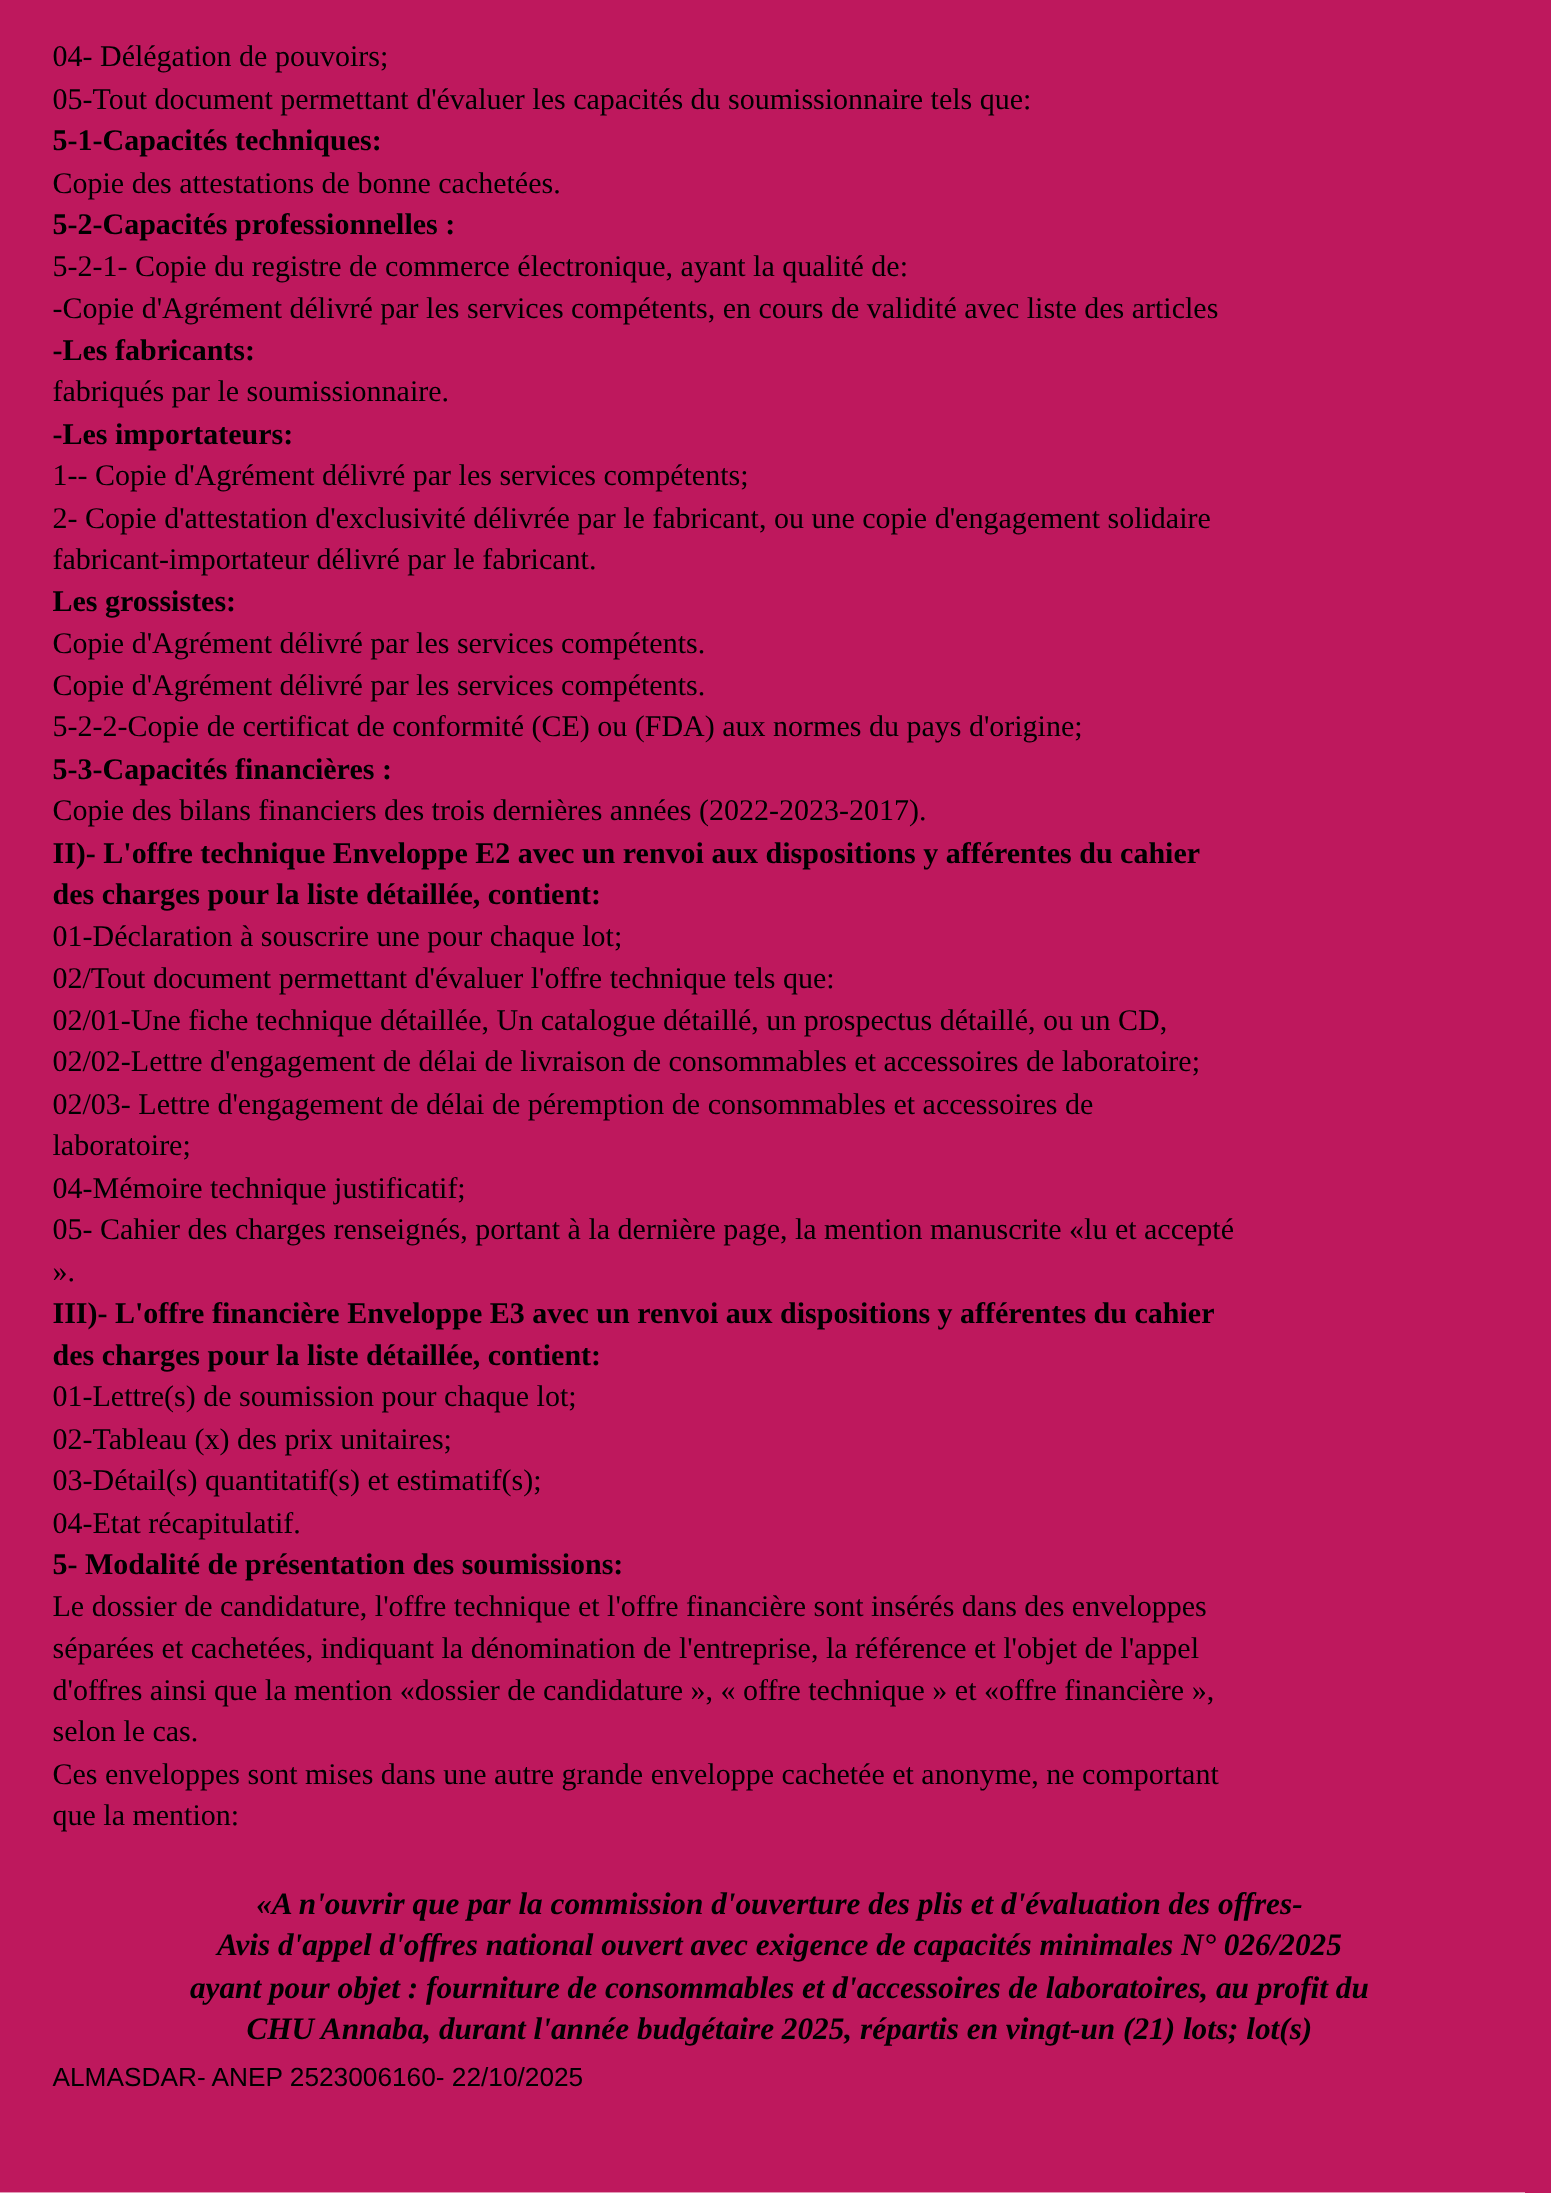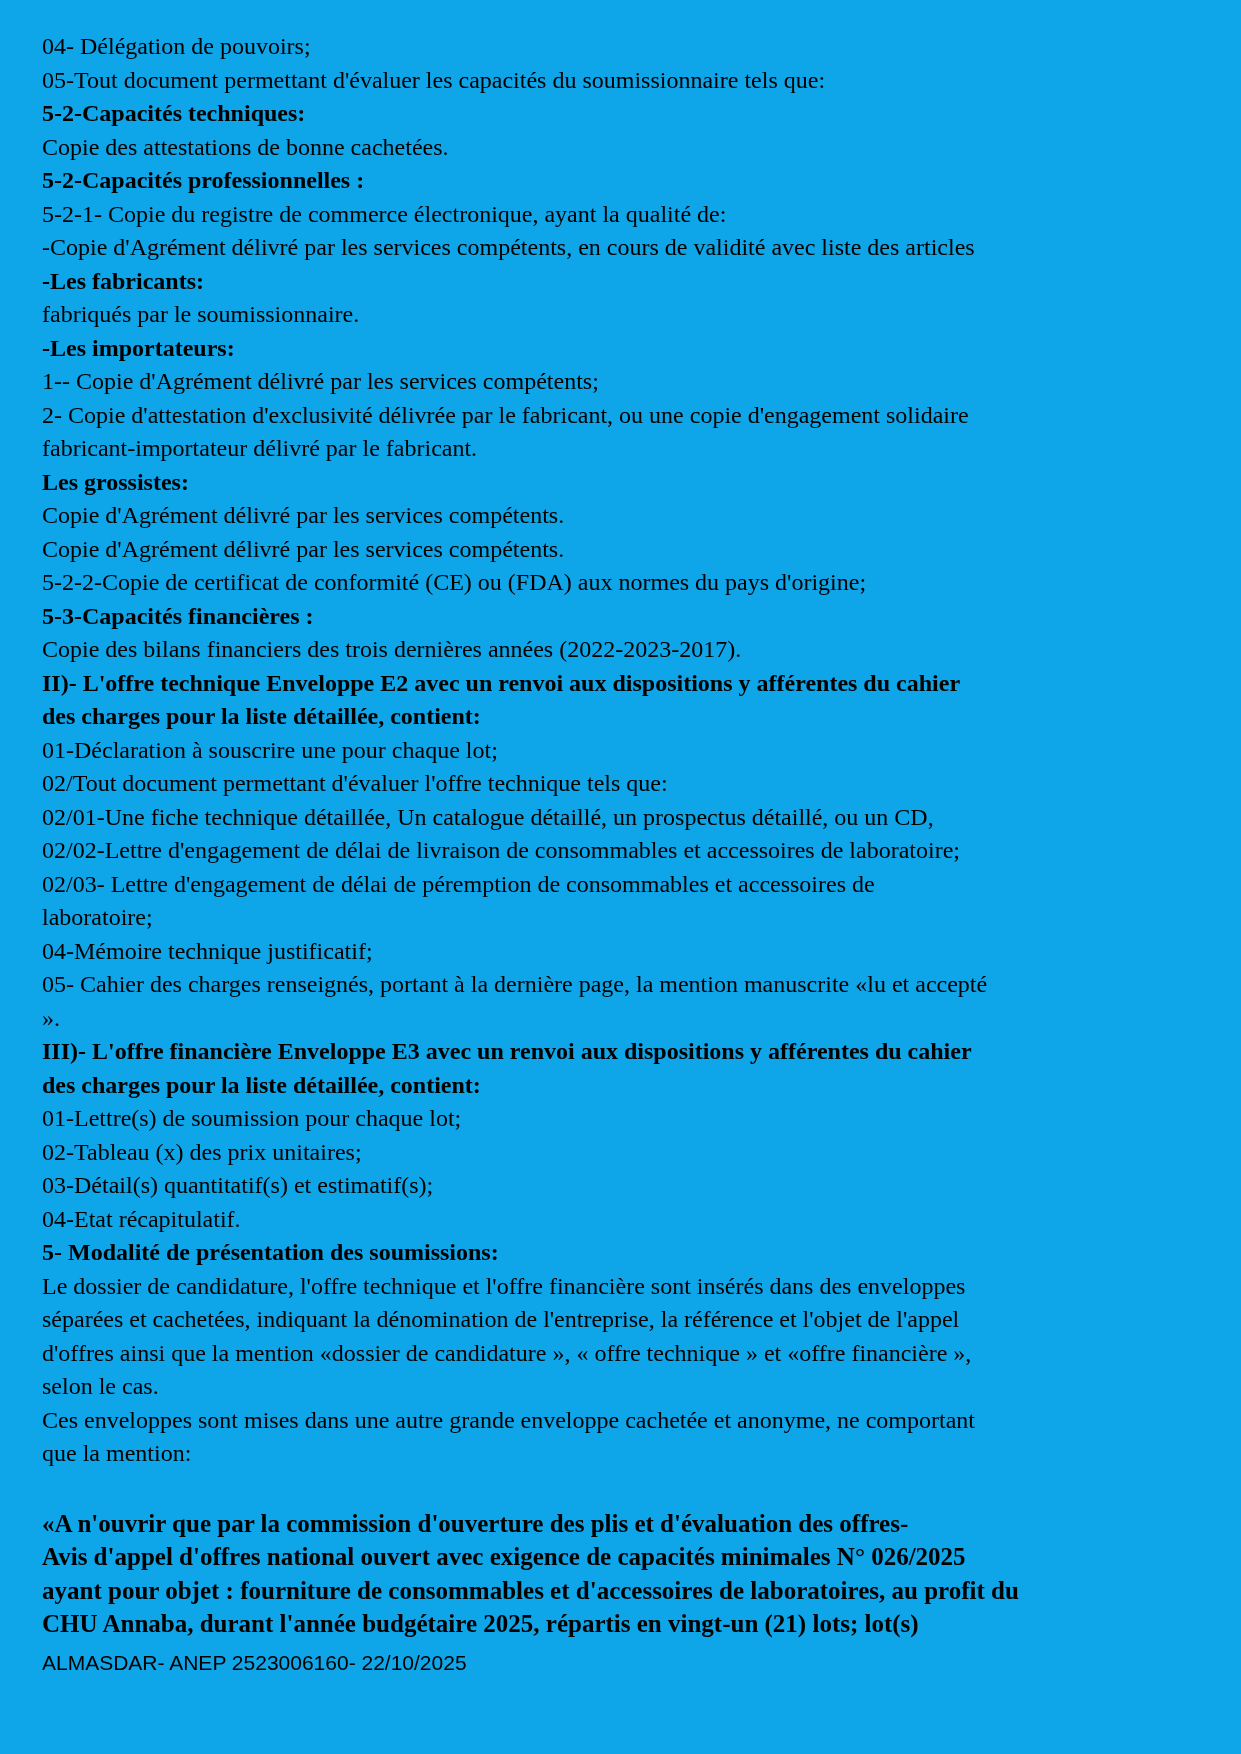--- a/index.html
+++ b/index.html
@@ -4,60 +4,61 @@
 <style>
   html, body {
     margin: 0;
     padding: 0;
     background: #ffffff;
   }
   .page {
     position: relative;
     width: 1241px;
     height: 1754px;
-    background: #0ea5e9;
+    background: #be185d;
     color: #000000;
     font-family: "Liberation Serif", serif;
     box-sizing: border-box;
     padding: 30px 36px 0 42px;
     overflow: hidden;
   }
   .doc-body .doc-line {
     font-size: 24px;
     line-height: 33.5px;
     white-space: nowrap;
   }
   .doc-body .doc-line.bold {
     font-weight: bold;
   }
   .notice {
     margin-top: 36px;
-    text-align: left;
+    text-align: center;
     font-weight: bold;
+    font-style: italic;
   }
   .notice .notice-line {
     font-size: 25px;
     line-height: 33.5px;
   }
   .footer {
     margin-top: 8px;
     text-align: left;
     font-family: "Liberation Sans", sans-serif;
     font-size: 21px;
     line-height: 28px;
   }
 </style>
 </head>
 <body>
 
 <div class="page">
   <div class="doc-body">
       <div class="doc-line">04- Délégation de pouvoirs;</div>
       <div class="doc-line">05-Tout document permettant d'évaluer les capacités du soumissionnaire tels que:</div>
-      <div class="doc-line bold">5-2-Capacités techniques:</div>
+      <div class="doc-line bold">5-1-Capacités techniques:</div>
       <div class="doc-line">Copie des attestations de bonne cachetées.</div>
       <div class="doc-line bold">5-2-Capacités professionnelles :</div>
       <div class="doc-line">5-2-1- Copie du registre de commerce électronique, ayant la qualité de:</div>
       <div class="doc-line">-Copie d'Agrément délivré par les services compétents, en cours de validité avec liste des articles</div>
       <div class="doc-line bold">-Les fabricants:</div>
       <div class="doc-line">fabriqués par le soumissionnaire.</div>
       <div class="doc-line bold">-Les importateurs:</div>
       <div class="doc-line">1-- Copie d'Agrément délivré par les services compétents;</div>
       <div class="doc-line">2- Copie d'attestation d'exclusivité délivrée par le fabricant, ou une copie d'engagement solidaire</div>
       <div class="doc-line">fabricant-importateur délivré par le fabricant.</div>

